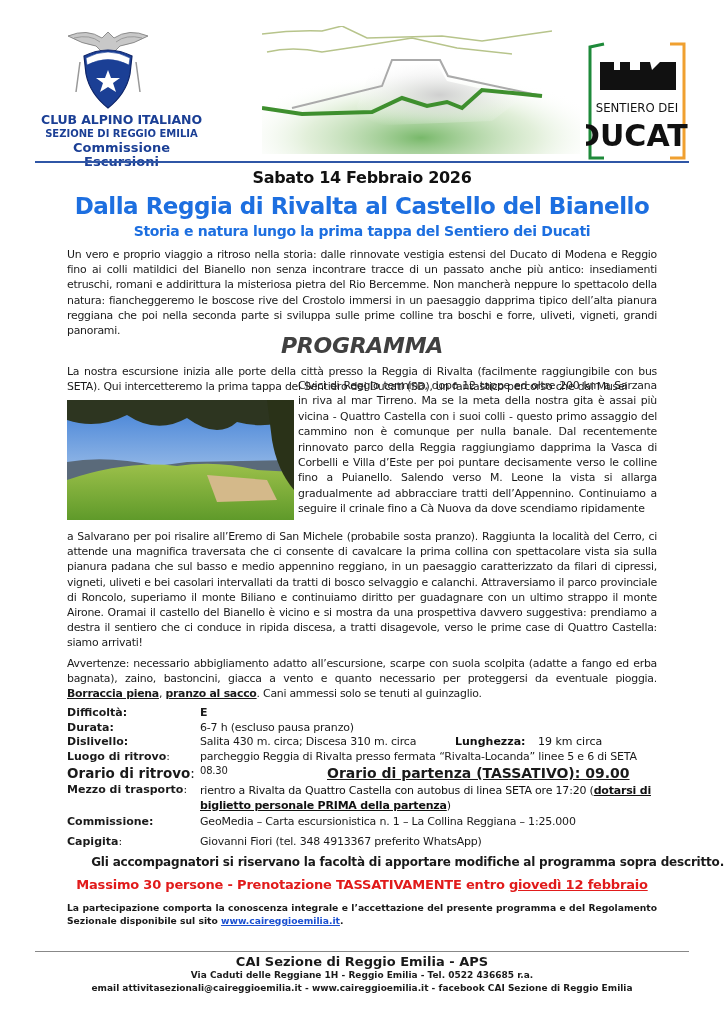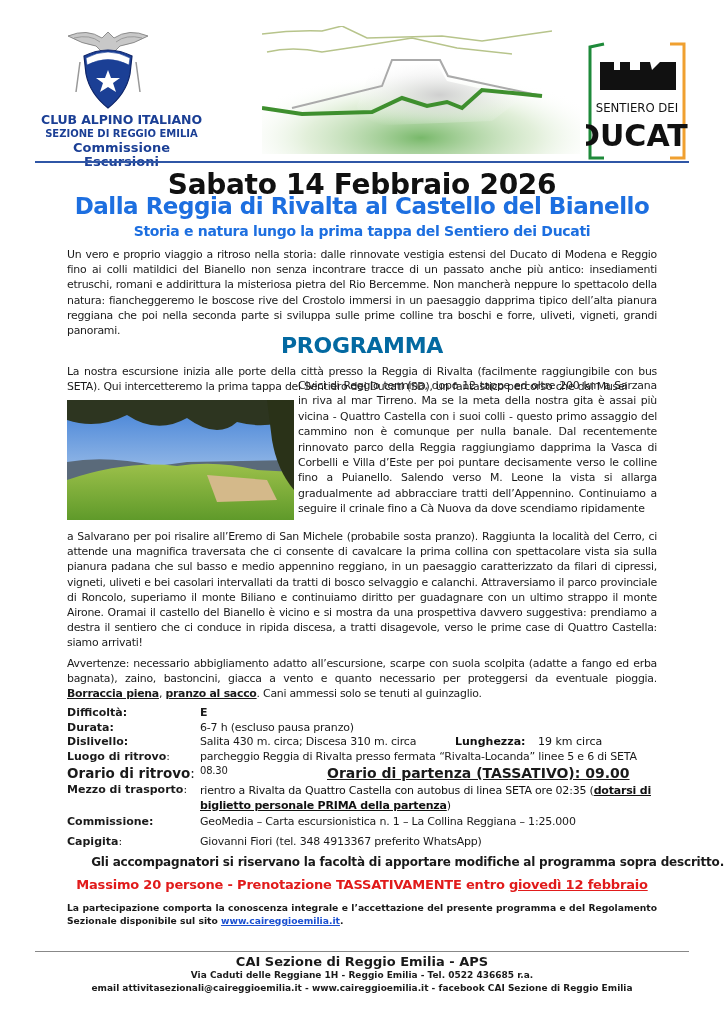--- a/index.html
+++ b/index.html
@@ -11,27 +11,27 @@
     #cai-org { left: 34px; top: 113px; width: 175px; text-align: center; color: #1b3f95; font-weight: bold; line-height: 14px; }
     #cai-org .l1 { font-size: 12.5px; letter-spacing: -0.1px; text-align: center; }
     #cai-org .l2 { font-size: 10px; }
     #cai-org .l3 { font-size: 13px; }
     #landscape { left: 262px; top: 26px; width: 318px; height: 128px; }
     #ducati-logo { left: 586px; top: 40px; width: 102px; height: 122px; }
     #header-rule { left: 35px; top: 161px; width: 654px; height: 2px; background: #2f56a6; }
 
     
     .center { left: 0; width: 724px; text-align: center; }
-    #date-title { top: 168px; font-size: 28px; font-weight: bold; color: #111; letter-spacing: -0.3px; }
+    #date-title { top: 168px; font-size: 16px; font-weight: bold; color: #111; letter-spacing: -0.3px; }
     #main-title { top: 193px; font-size: 23px; font-weight: bold; color: #1d6fe0; letter-spacing: -0.5px; }
     #subtitle { top: 223px; font-size: 14px; font-weight: bold; color: #1d6fe0; letter-spacing: -0.3px; }
 
     .para { left: 67px; width: 590px; font-size: 10.9px; line-height: 15.2px; text-align: justify; color: #1a1a1a; letter-spacing: -0.25px; }
     #intro { top: 247px; }
-    #programma-title { top: 333px; font-size: 22px; font-weight: bold; color: #0369a1; letter-spacing: -0.3px; }
+    #programma-title { top: 333px; font-size: 22px; font-weight: bold; color: #404040; letter-spacing: -0.3px; font-style: italic; }
 
     #prog-top { top: 364px; }
     #photo { left: 67px; top: 400px; width: 227px; height: 120px; }
     #prog-right { left: 298px; top: 378px; width: 359px; font-size: 10.9px; line-height: 15.4px; text-align: justify; color: #1a1a1a; letter-spacing: -0.2px; }
     #prog-bottom { top: 529px; }
 
     #warnings { top: 656px; }
     .b { font-weight: normal; }
     .bu { font-weight: bold; text-decoration: underline; }
 
@@ -159,30 +159,30 @@
 <div id="lunghezza-val" class="abs">19 km circa</div>
 
 <div class="abs lbl" style="top:750px"><span>Luogo di ritrovo</span><span style="font-weight:normal">:</span></div>
 <div class="abs val" style="top:750px">parcheggio Reggia di Rivalta presso fermata “Rivalta-Locanda” linee 5 e 6 di SETA</div>
 
 <div class="abs lbl lbl-big" style="top:765px"><span>Orario di ritrovo</span><span style="font-weight:normal">:</span></div>
 <div class="abs val val-big" style="top:765px">08.30</div>
 <div id="partenza" class="abs">Orario di partenza (TASSATIVO): 09.00</div>
 
 <div class="abs lbl" style="top:783px"><span>Mezzo di trasporto</span><span style="font-weight:normal">:</span></div>
-<div id="trasporto-val" class="abs"><span>rientro a Rivalta da Quattro Castella con autobus di linea SETA ore 02:35 (</span><span class="bu">dotarsi di biglietto personale PRIMA della partenza</span><span>)</span></div>
+<div id="trasporto-val" class="abs"><span>rientro a Rivalta da Quattro Castella con autobus di linea SETA ore 17:20 (</span><span class="bu">dotarsi di biglietto personale PRIMA della partenza</span><span>)</span></div>
 
 <div class="abs lbl" style="top:815px">Commissione:</div>
 <div class="abs val" style="top:815px">GeoMedia – Carta escursionistica n. 1 – La Collina Reggiana – 1:25.000</div>
 
 <div class="abs lbl" style="top:835px"><span>Capigita</span><span style="font-weight:normal">:</span></div>
 <div class="abs val" style="top:835px">Giovanni Fiori (tel. 348 4913367 preferito WhatsApp)</div>
 
 <div id="disclaimer" class="abs">Gli accompagnatori si riservano la facoltà di apportare modifiche al programma sopra descritto.</div>
 
-<div id="booking" class="abs"><span>Massimo 20 persone - Prenotazione TASSATIVAMENTE entro </span><span class="u">giovedì 12 febbraio</span></div>
+<div id="booking" class="abs"><span>Massimo 30 persone - Prenotazione TASSATIVAMENTE entro </span><span class="u">giovedì 12 febbraio</span></div>
 
 <div id="rules" class="abs"><span>La partecipazione comporta la conoscenza integrale e l’accettazione del presente programma e del Regolamento Sezionale disponibile sul sito </span><a href="#">www.caireggioemilia.it</a><span>.</span></div>
 
 <div id="footer-rule" class="abs"></div>
 <div id="footer-title" class="abs center">CAI Sezione di Reggio Emilia - APS</div>
 <div id="footer-addr" class="abs center">Via Caduti delle Reggiane 1H - Reggio Emilia - Tel. 0522 436685 r.a.</div>
 <div id="footer-contacts" class="abs center">email attivitasezionali@caireggioemilia.it - www.caireggioemilia.it - facebook CAI Sezione di Reggio Emilia</div>
 
 </body></html>

